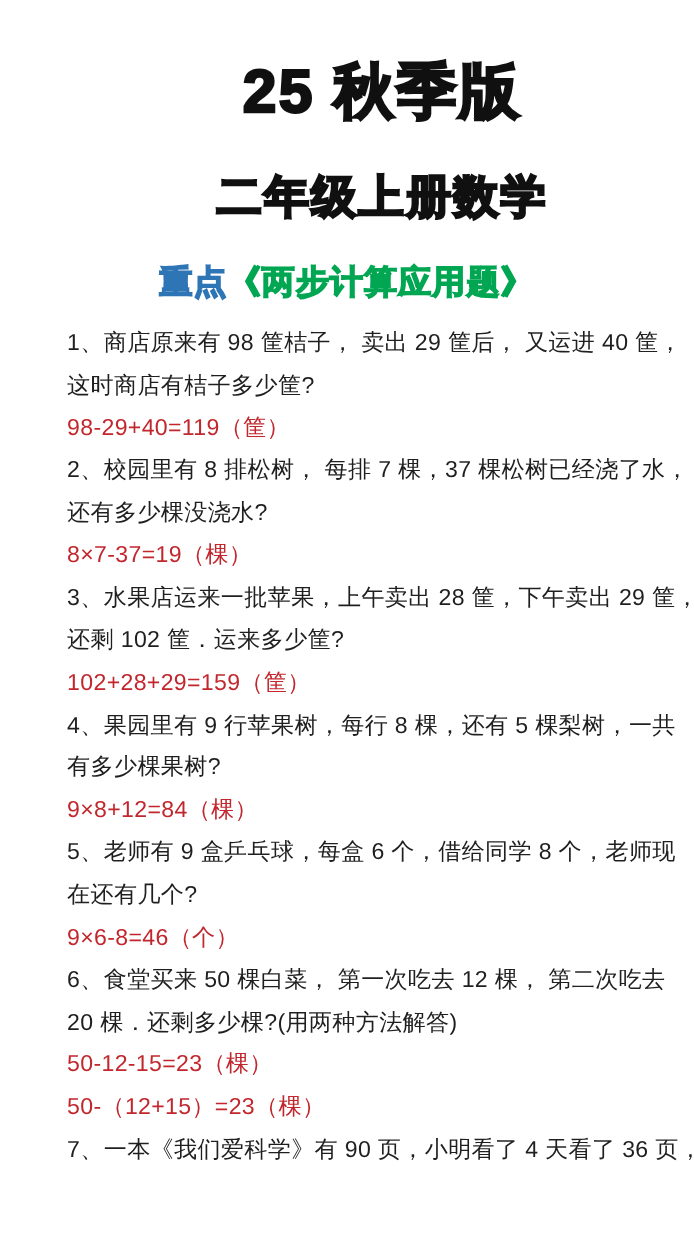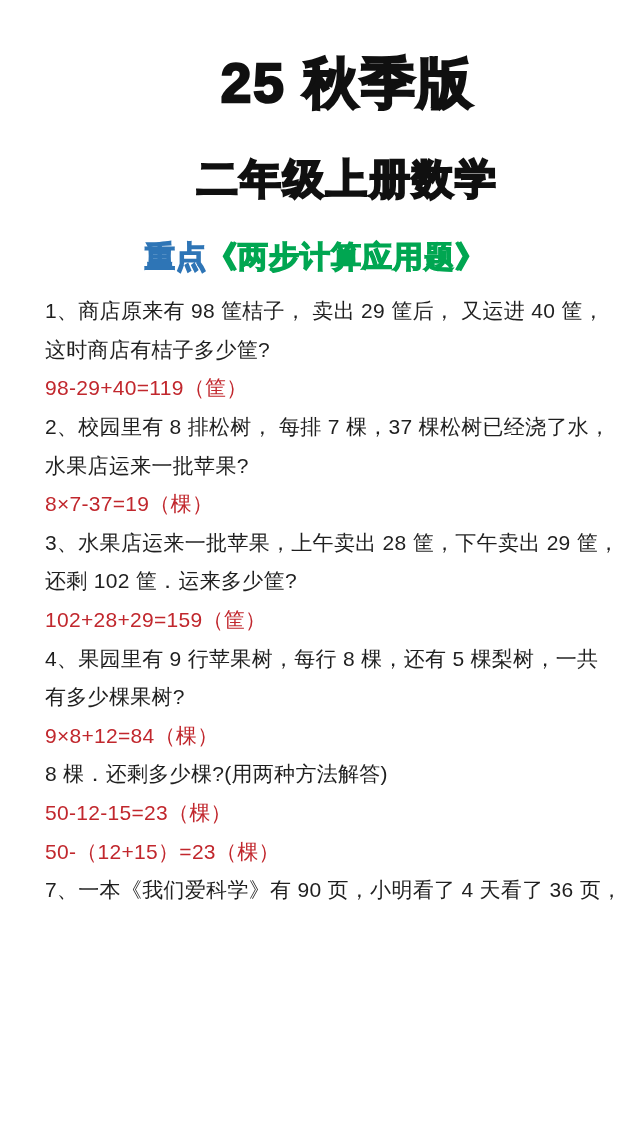--- a/index.html
+++ b/index.html
@@ -38,21 +38,21 @@
     font-weight: 900;
     line-height: 40px;
     letter-spacing: 1px;
     white-space: nowrap;
   }
   .subtitle .sub-prefix  { color: #2e75b6; -webkit-text-stroke: 1.4px currentColor; }
   .subtitle .sub-main    { color: #00a651; -webkit-text-stroke: 1.4px currentColor; }
   .problem-list {
     position: absolute;
     top: 292px;
-    left: 45px;
+    left: 61px;
     right: 18px;
     font-size: 21px;
     color: #1f1f1f;
   }
   .line {
     height: 38.6px;
     display: flex;
     align-items: center;
     white-space: nowrap;
     letter-spacing: 0.3px;
@@ -71,34 +71,40 @@
 </div>
 
 <div class="problem-list">
     <div>
       <div class="line question">1、商店原来有 98 筐桔子， 卖出 29 筐后， 又运进 40 筐，</div>
       <div class="line question">这时商店有桔子多少筐?</div>
       <div class="line answer">98-29+40=119（筐）</div>
     </div>
     <div>
       <div class="line question">2、校园里有 8 排松树， 每排 7 棵，37 棵松树已经浇了水，</div>
-      <div class="line question">水果店运来一批苹果?</div>
+      <div class="line question">还有多少棵没浇水?</div>
       <div class="line answer">8×7-37=19（棵）</div>
     </div>
     <div>
       <div class="line question">3、水果店运来一批苹果，上午卖出 28 筐，下午卖出 29 筐，</div>
       <div class="line question">还剩 102 筐．运来多少筐?</div>
       <div class="line answer">102+28+29=159（筐）</div>
     </div>
     <div>
       <div class="line question">4、果园里有 9 行苹果树，每行 8 棵，还有 5 棵梨树，一共</div>
       <div class="line question">有多少棵果树?</div>
       <div class="line answer">9×8+12=84（棵）</div>
     </div>
     <div>
-      <div class="line question">8 棵．还剩多少棵?(用两种方法解答)</div>
+      <div class="line question">5、老师有 9 盒乒乓球，每盒 6 个，借给同学 8 个，老师现</div>
+      <div class="line question">在还有几个?</div>
+      <div class="line answer">9×6-8=46（个）</div>
+    </div>
+    <div>
+      <div class="line question">6、食堂买来 50 棵白菜， 第一次吃去 12 棵， 第二次吃去</div>
+      <div class="line question">20 棵．还剩多少棵?(用两种方法解答)</div>
       <div class="line answer">50-12-15=23（棵）</div>
       <div class="line answer">50-（12+15）=23（棵）</div>
     </div>
     <div>
       <div class="line question">7、一本《我们爱科学》有 90 页，小明看了 4 天看了 36 页，</div>
     </div>
   </div>
 
 </body></html>

